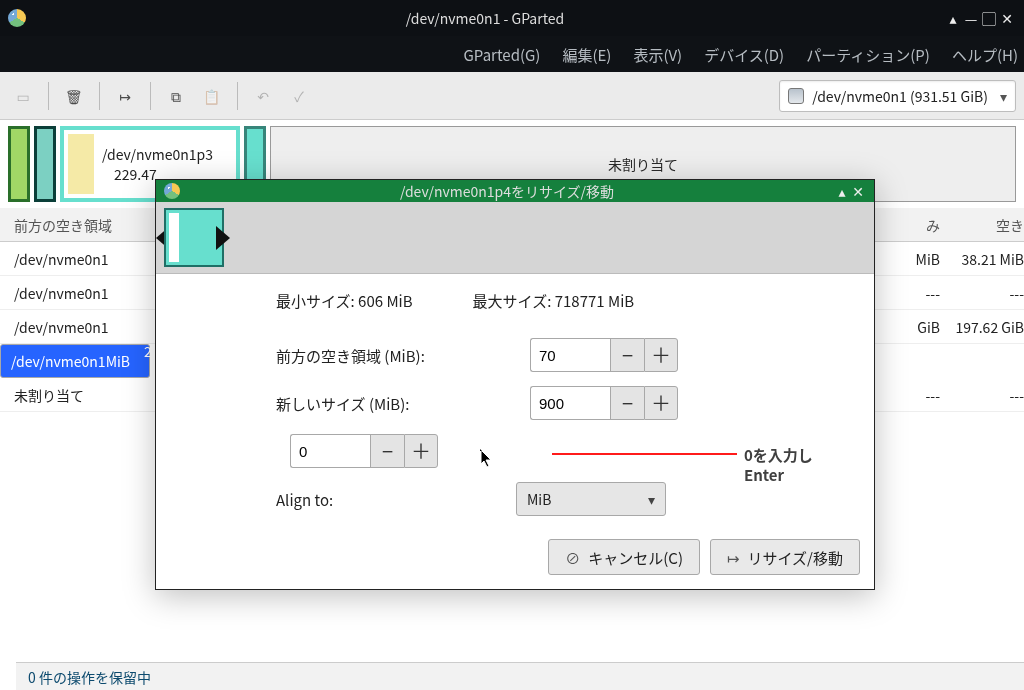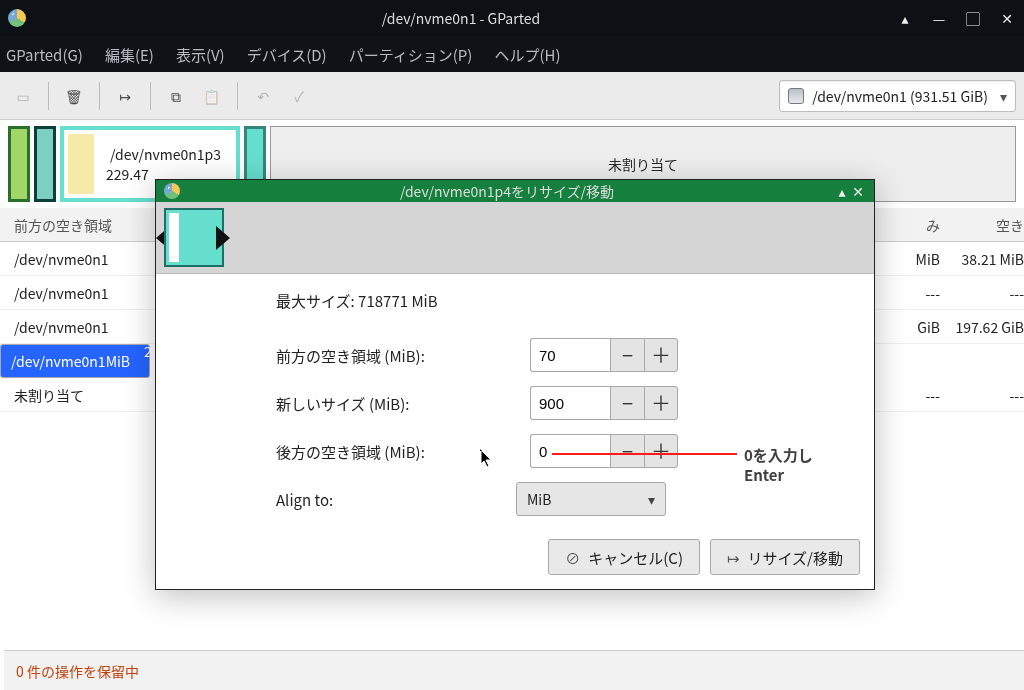--- a/index.html
+++ b/index.html
@@ -15,39 +15,40 @@
     position: relative;
   }
   
   .titlebar {
     background: #0d1014;
     color: #ddd;
     height: 36px;
     display: flex;
     align-items: center;
     padding: 16px 8px;
-    gap: 16px;
+    gap: 0;
   }
   .titlebar .spacer { flex: 1; }
   .titlebar .app-icon {
     width: 18px; height: 18px; border-radius: 50%;
     background: radial-gradient(circle at 30% 30%, #fff 5%, transparent 6%),
       conic-gradient(#f6c853 0 120deg, #73c07e 120deg 240deg, #74a8d6 240deg 360deg);
   }
   .titlebar .tb-btn { color:#eee; width:18px; height:18px; display:flex; align-items:center; justify-content:center; }
   
   .menubar {
     background: #0f1216;
     color: #b6bcc2;
     height: 36px;
     display: flex;
     align-items: center;
     padding: 0 6px;
     gap: 22px;
     font-size: 15px;
+    justify-content: flex-end;
   }
   .menubar span { cursor: default; }
   
   .toolbar {
     background: #ebebeb;
     border-bottom: 1px solid #ccc;
     height: 48px;
     display: flex;
     align-items: center;
     padding: 0 8px;
@@ -94,21 +95,21 @@
     align-items:center;
     height:34px;
     padding-left:14px;
     border-bottom:1px solid #eee;
   }
   .tbl-head { background:#f2f2f2; color:#555; border-bottom:1px solid #ccc;}
   .tbl-row.sel { background:#2664ff; color:#fff; }
   .cell-r { text-align:right; padding-right:14px; }
 
   
-  .status { position:absolute; left:4px; right:0; bottom:0; height:40px; background:#f2f2f2; border-top:1px solid #ccc; display:flex; align-items:center; padding:0 12px; color:#c2410c;}
+  .status { position:absolute; left:16px; right:0; bottom:0; height:28px; background:#f2f2f2; border-top:1px solid #ccc; display:flex; align-items:center; padding:0 12px; color:#0c4a6e;}
 
   
   .modal {
     position:absolute;
     left:155px; top:179px;
     width:720px;
     background:#fff;
     border:1px solid #222;
     box-shadow: 0 6px 30px rgba(0,0,0,.25);
   }
@@ -230,22 +231,22 @@
     <span>/dev/nvme0n1   (931.51 GiB)</span>
     <span class="arrow">▾</span>
   </div>
 </div>
 
 <div class="strip">
   <div class="seg efi"></div>
   <div class="seg swap"></div>
   <div class="seg box3">
     <div class="yellow"></div>
-    <div style="margin-left:36px;">/dev/nvme0n1p3</div>
-    <div style="margin-left:32px;">229.47</div>
+    <div style="margin-left:28px;">/dev/nvme0n1p3</div>
+    <div style="margin-left:40px;">229.47</div>
   </div>
   <div class="seg small"></div>
   <div class="seg unalloc">
     <span>未割り当て</span>
   </div>
 </div>
 
 <div>
   <div class="tbl-head">
     <span>前方の空き領域</span>
@@ -299,20 +300,21 @@
   <div class="m-vis">
     <div class="handleL"></div>
     <div class="chunk">
         <div class="bar"></div>
       </div>
     <div class="handleR"></div>
   </div>
 
   <div class="m-body">
     <div class="sizes">
+      <span>最小サイズ: 606 MiB</span>
       <span>最大サイズ: 718771 MiB</span>
     </div>
 
     <div class="row">
       <span class="lbl">前方の空き領域 (MiB):</span>
       <div class="spin">
         <input value="70" style="">
         <span class="sb minus">−</span>
         <span class="sb plus">＋</span>
       </div>
@@ -321,21 +323,20 @@
     <div class="row">
       <span class="lbl">新しいサイズ (MiB):</span>
       <div class="spin">
         <input value="900" style="">
         <span class="sb minus">−</span>
         <span class="sb plus">＋</span>
       </div>
     </div>
 
     <div class="row">
-      <span class="lbl">後方の空き領域 (MiB):</span>
       <div class="spin">
         <input value="0" style="">
         <span class="sb minus">−</span>
         <span class="sb plus">＋</span>
       </div>
     </div>
 
     <div class="row">
       <span class="lbl">Align to:</span>
       <div class="sel">

